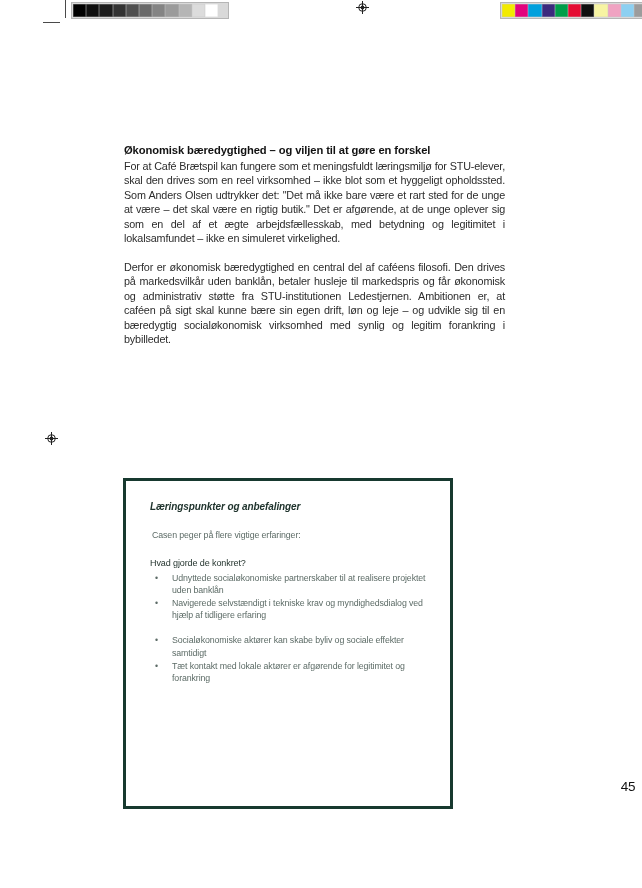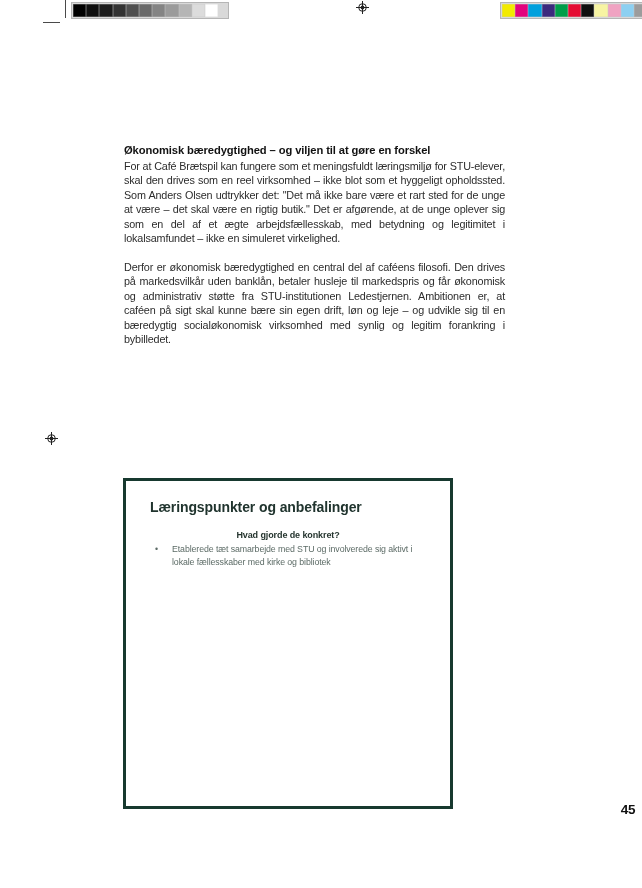--- a/index.html
+++ b/index.html
@@ -44,36 +44,36 @@
   .learning-box{
     position:absolute;left:80px;top:478px;width:330px;height:331px;
     border:3px solid #17392f;
     box-sizing:border-box;
     padding:20px 24px 0 24px;
     color:#5c6b66;
     font-size:8.8px;line-height:12.2px;
     letter-spacing:-0.1px;
   }
   .learning-box .box-title{
-    font-weight:bold;color:#20342e;font-size:14px;
+    font-weight:bold;color:#20342e;font-size:10px;
     margin:0 0 16px 0;
+    font-style:italic;
   }
   .learning-box .box-intro{margin:0 0 16px 0;padding-left:2px;}
   .learning-box .sec-heading{
-    font-weight:bold;color:#25352f;font-size:9px;
+    font-weight:normal;color:#25352f;font-size:9px;
     margin:0 0 2px 0;
-    text-align:center;
   }
   .learning-box ul{list-style:none;margin:0 0 13px 0;padding:0;}
   .learning-box li{position:relative;padding-left:22px;margin:0 0 1px 0;}
   .learning-box li::before{content:"\2022";position:absolute;left:5px;top:0;}
   
   .page-number{
-    position:absolute;left:570px;top:802px;width:30px;
-    text-align:center;font-weight:bold;font-size:13.5px;color:#111;
+    position:absolute;left:570px;top:779px;width:30px;
+    text-align:center;font-weight:normal;font-size:13.5px;color:#111;
     letter-spacing:-0.2px;
   }
   .slug{
     position:absolute;top:871px;
     font-size:6px;color:#3f3f3f;
     white-space:pre;letter-spacing:-0.1px;
   }
   #slug-file{left:30px;}
   #slug-date{right:28px;}
 </style>
@@ -154,29 +154,33 @@
   <div class="crop" style="left:619px;top:870px;width:1px;height:18px;"></div>
 
   <div class="article">
     <h1>Økonomisk bæredygtighed – og viljen til at gøre en forskel</h1>
     <p>For at Café Brætspil kan fungere som et meningsfuldt læringsmiljø for STU-elever, skal den drives som en reel virksomhed – ikke blot som et hyggeligt opholdssted. Som Anders Olsen udtrykker det: "Det må ikke bare være et rart sted for de unge at være – det skal være en rigtig butik." Det er afgørende, at de unge oplever sig som en del af et ægte arbejdsfællesskab, med betydning og legitimitet i lokalsamfundet – ikke en simuleret virkelighed.</p>
     <p>Derfor er økonomisk bæredygtighed en central del af caféens filosofi. Den drives på markedsvilkår uden banklån, betaler husleje til markedspris og får økonomisk og administrativ støtte fra STU-institutionen Ledestjernen. Ambitionen er, at caféen på sigt skal kunne bære sin egen drift, løn og leje – og udvikle sig til en bæredygtig socialøkonomisk virksomhed med synlig og legitim forankring i bybilledet.</p>
   </div>
 
   <div class="learning-box">
     <div class="box-title">Læringspunkter og anbefalinger</div>
+    <div class="box-intro">Casen peger på flere vigtige erfaringer:</div>
 
     <div class="sec-heading">Hvad gjorde de konkret?</div>
     <ul>
 
-        <li>Etablerede tæt samarbejde med STU og involverede sig aktivt i lokale fællesskaber med kirke og bibliotek</li>
+        <li>Udnyttede socialøkonomiske partnerskaber til at realisere projektet uden banklån</li>
+        <li>Navigerede selvstændigt i tekniske krav og myndighedsdialog ved hjælp af tidligere erfaring</li>
       </ul>
 
     <ul>
 
+    <li>Socialøkonomiske aktører kan skabe byliv og sociale effekter samtidigt</li>
+        <li>Tæt kontakt med lokale aktører er afgørende for legitimitet og forankring</li>
       </ul>
   </div>
 
   <div class="page-number">45</div>
   <div class="slug" id="slug-file">TRYKKLAR_DetÅbneVindue_Samlet.indd   45</div>
   <div class="slug" id="slug-date">29.08.2025   08.11</div>
 
 </div>
 
 </body></html>

